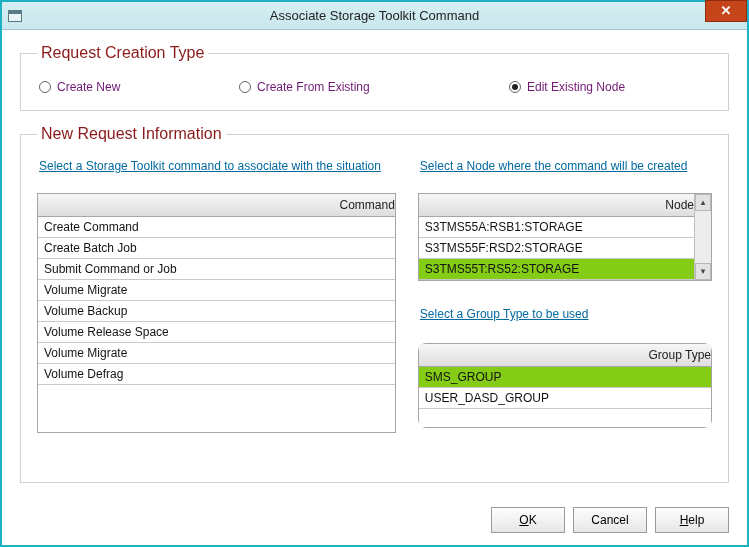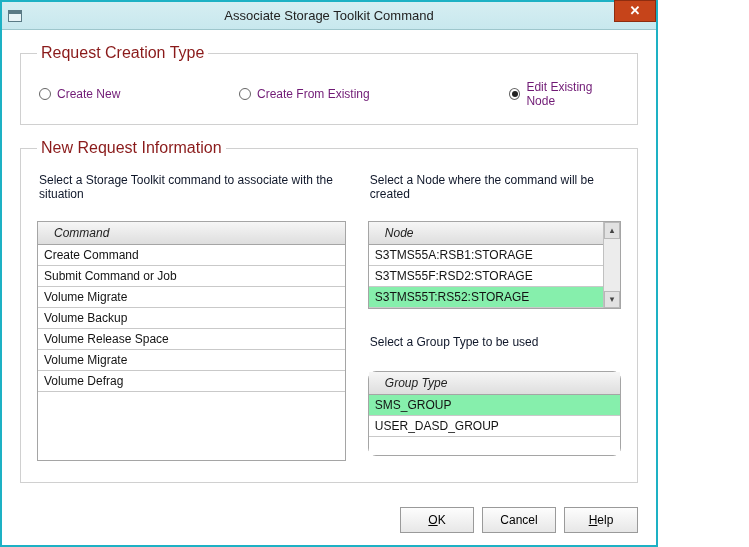--- a/index.html
+++ b/index.html
@@ -4,21 +4,21 @@
 <style>
   * { box-sizing: border-box; }
   body {
     margin: 0;
     font-family: Tahoma, Arial, sans-serif;
     font-size: 12px;
     background: #fff;
     color: #000;
   }
   .window {
-    width: 658px;
+    width: 749px;
     height: 547px;
     border: 2px solid #1db1c4;
     background: #fff;
     position: relative;
     display: flex;
     flex-direction: column;
   }
   .titlebar {
     height: 28px;
     background: linear-gradient(#d6eef2, #c8e8ee);
@@ -116,46 +116,46 @@
     flex-direction: column;
   }
   .columns {
     display: flex;
     gap: 22px;
     flex: 1;
   }
   .col-left { flex: 1.22; display:flex; flex-direction:column; }
   .col-right { flex: 1; display:flex; flex-direction:column; }
   .hint {
-    color: #0f172a;
+    color: #0369a1;
     margin: 2px 0 20px 2px;
+    text-decoration: underline;
   }
   .table {
     border: 1px solid #a5a5a5;
     background: #fff;
     font-size: 12px;
   }
   .thead {
     background: linear-gradient(#f6f6f6,#dedede);
     border-bottom: 1px solid #a5a5a5;
-    text-align: left;
+    text-align: right;
     color: #222;
     font-weight: normal;
-    padding: 4px 16px;
-    font-style: italic;
+    padding: 4px 0;
   }
   .trow {
     padding: 3px 6px;
     border-bottom: 1px solid #c9c9c9;
     color: #131313;
     background: #fff;
     cursor: pointer;
   }
   .trow.selected {
-    background: #86efac;
+    background: #84cc16;
   }
   .cmd-table { height: 240px; display:flex; flex-direction:column; }
   .cmd-body { flex:1; overflow:hidden; }
 
   .node-table {
     position: relative;
     display:flex;
   }
   .node-body { flex:1; }
   .scrollbar {
@@ -237,20 +237,21 @@
 
       <div class="columns">
 
         <div class="col-left">
           <div class="hint">Select a Storage Toolkit command to associate with the situation</div>
 
           <div class="table cmd-table">
             <div class="thead">Command</div>
             <div class="cmd-body">
               <div class="trow">Create Command</div>
+              <div class="trow">Create Batch Job</div>
               <div class="trow">Submit Command or Job</div>
               <div class="trow">Volume Migrate</div>
               <div class="trow">Volume Backup</div>
               <div class="trow">Volume Release Space</div>
               <div class="trow">Volume Migrate</div>
               <div class="trow">Volume Defrag</div>
             </div>
           </div>
         </div>
 

